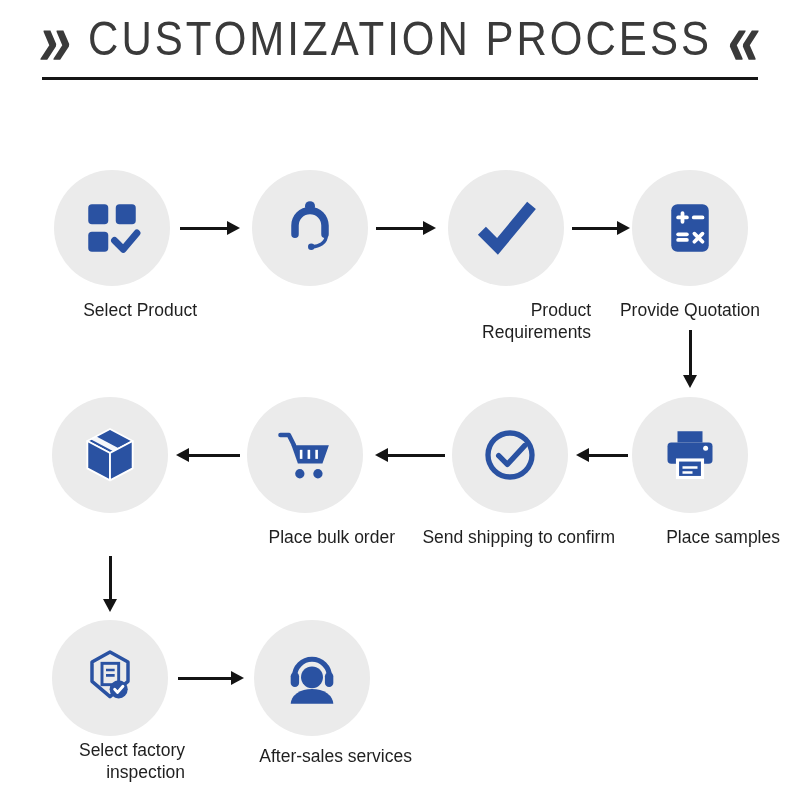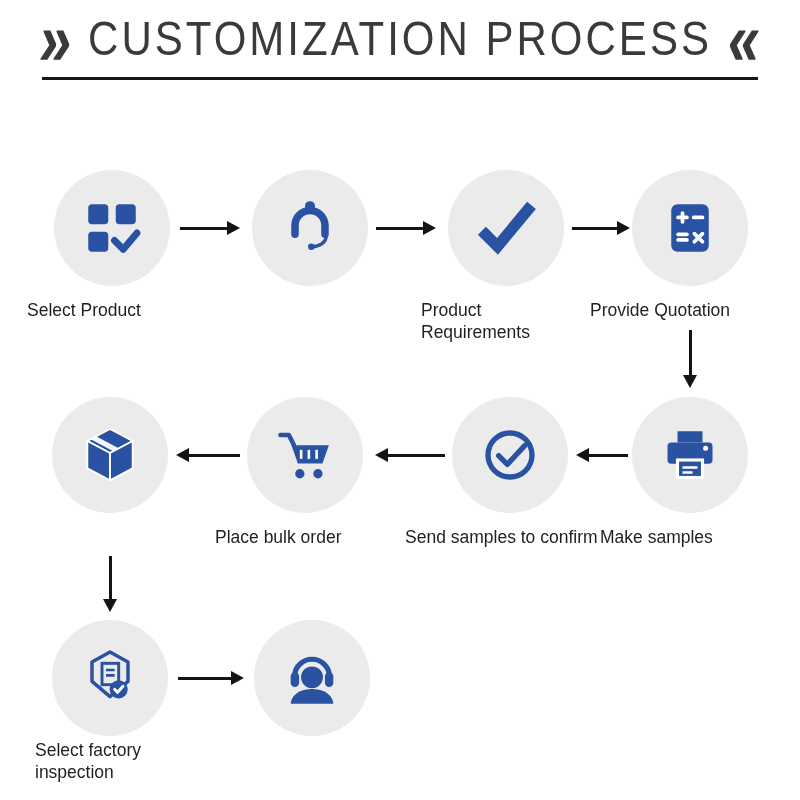--- a/index.html
+++ b/index.html
@@ -12,21 +12,21 @@
   .title-row{position:absolute;top:8px;left:0;right:0;height:62px;
     display:flex;justify-content:center;align-items:center;gap:16px;}
   .title-mark{font-size:58px;font-weight:bold;color:var(--title-ink);
     transform:scaleY(1.3) skewX(-8deg);line-height:1;}
   .title-text{font-size:42px;color:var(--title-ink);letter-spacing:3px;
     transform:scaleY(1.15);white-space:nowrap;font-weight:500;}
   .title-rule{position:absolute;top:77px;left:42px;right:42px;height:3px;background:#161616;}
 
   .node{position:absolute;width:116px;height:116px;border-radius:50%;
     background:var(--circle-bg);display:flex;align-items:center;justify-content:center;}
-  .label{position:absolute;font-size:17.5px;color:var(--ink);text-align:left;line-height:1.25;}
+  .label{position:absolute;font-size:17.5px;color:var(--ink);text-align:right;line-height:1.25;}
 
   .arrow{position:absolute;display:flex;align-items:center;height:14px;}
   .arrow .line{flex:1;height:3px;background:var(--arrow);}
   .head{width:0;height:0;flex:0 0 auto;}
   .head-r{border-left:13px solid var(--arrow);border-top:7px solid transparent;border-bottom:7px solid transparent;}
   .head-l{border-right:13px solid var(--arrow);border-top:7px solid transparent;border-bottom:7px solid transparent;}
   .arrow.v{flex-direction:column;align-items:center;width:14px;height:auto;}
   .arrow.v .line{width:3px;height:auto;flex:1;}
   .head-d{border-top:13px solid var(--arrow);border-left:7px solid transparent;border-right:7px solid transparent;}
 
@@ -112,34 +112,34 @@
 
   <div class="node" style="left:632px;top:397px">
     <svg class="ic" viewBox="0 0 48 48">
       <rect class="f" x="14" y="5" width="20" height="9"></rect>
       <rect class="f" x="6" y="14" width="36" height="17" rx="3"></rect>
       <rect class="f" x="14" y="28" width="20" height="14" style="stroke:#ffffff;stroke-width:2.5"></rect>
       <circle class="fw" cx="36.5" cy="18.5" r="2"></circle>
       <path class="w" d="M18 34 h12 M18 38 h8" stroke-width="2"></path>
     </svg>
   </div>
-  <div class="label" style="left:600px;top:527px;width:180px">Make samples</div>
+  <div class="label" style="left:600px;top:527px;width:180px">Place samples</div>
 
   <div class="arrow" style="left:576px;top:448px;width:52px">
     <span class="head head-l"></span>
       <span class="line"></span>
   </div>
 
   <div class="node" style="left:452px;top:397px">
     <svg class="ic" style="width:64px;height:64px" viewBox="0 0 48 48">
       <circle class="s" cx="24" cy="24" r="16.5" stroke-width="4"></circle>
       <path class="s" d="M15.5 24.5 l6.5 6.5 l13 -14" stroke-width="4" stroke-linecap="round" stroke-linejoin="round"></path>
     </svg>
   </div>
-  <div class="label" style="left:405px;top:527px;width:210px">Send samples to confirm</div>
+  <div class="label" style="left:405px;top:527px;width:210px">Send shipping to confirm</div>
 
   <div class="arrow" style="left:375px;top:448px;width:70px">
     <span class="head head-l"></span>
       <span class="line"></span>
   </div>
 
   <div class="node" style="left:247px;top:397px">
     <svg class="ic" style="width:62px;height:62px" viewBox="0 0 48 48">
       <path class="s" d="M5 8.5 h6.5 l4 8" stroke-width="3.5" stroke-linecap="round" stroke-linejoin="round"></path>
       <path class="f" d="M13.5 16.5 h29 l-5 14 h-19 z"></path>
@@ -193,14 +193,15 @@
 
   <div class="node" style="left:254px;top:620px">
     <svg class="ic" style="width:62px;height:62px" viewBox="0 0 48 48">
       <path class="s" d="M10.5 23 a13.5 13.5 0 0 1 27 0" stroke-width="4"></path>
       <circle class="f" cx="24" cy="23.5" r="8.5"></circle>
       <rect class="f" x="7.5" y="19.5" width="6.5" height="11.5" rx="3.2"></rect>
       <rect class="f" x="34" y="19.5" width="6.5" height="11.5" rx="3.2"></rect>
       <path class="f" d="M7.5 44 a16.5 11.5 0 0 1 33 0 z"></path>
     </svg>
   </div>
+  <div class="label" style="left:212px;top:746px;width:200px">After-sales services</div>
 
 </div>
 
 </body></html>

